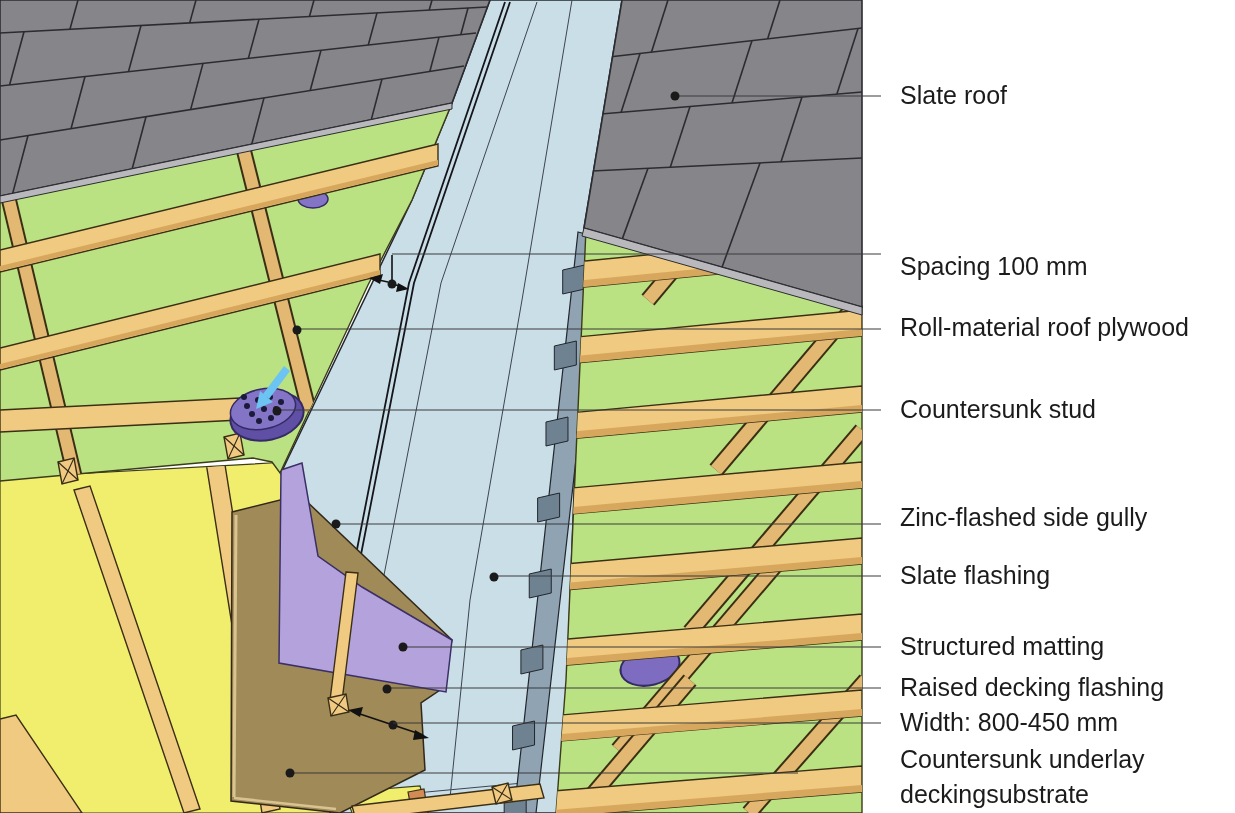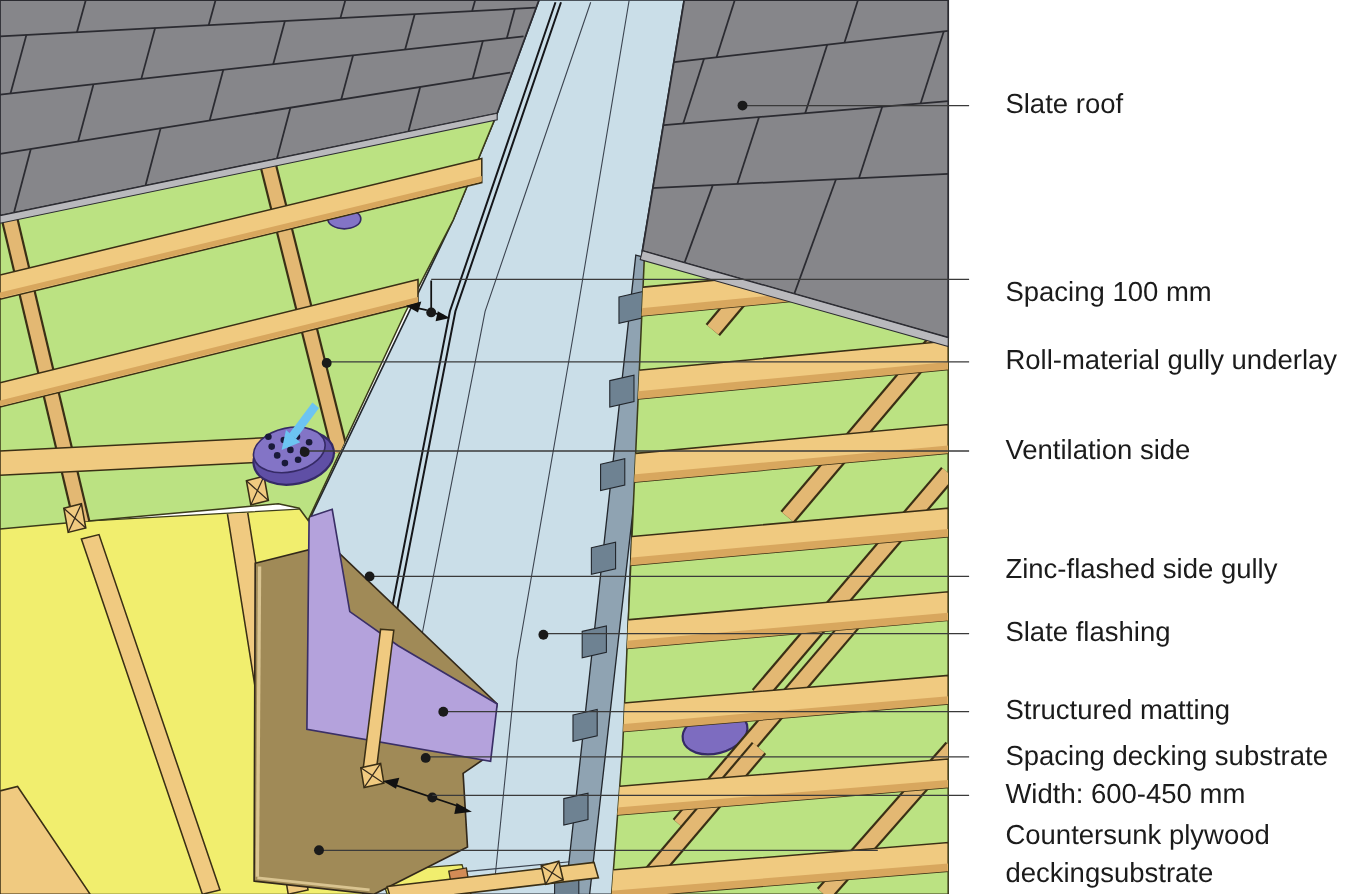--- a/index.html
+++ b/index.html
@@ -1,20 +1,20 @@
 <!DOCTYPE html>
 <html style="--slate: #86868a; --slate_edge: #b9b9bd; --underlay_green: #bbe282; --deck_yellow: #f1ee6e; --batten_wood: #f0ca80; --batten_side: #d8a75e; --counter_batten: #e3b873; --zinc_blue: #cadee8; --gully_strip: #8fa3b2; --batten_end: #6e8292; --matting_purple: #b4a2dc; --plywood_brown: #a08a57; --stud_purple: #8374c6; --arrow_blue: #6cc4f2; --orange_rafter: #d28b56;"><head>
 <meta charset="utf-8">
 <style>
   html,body{margin:0;padding:0;background:#fff;}
   #stage{position:relative;width:1235px;height:813px;background:#fff;overflow:hidden;
          font-family:"Liberation Sans",sans-serif;}
   #drawing{position:absolute;left:0;top:0;}
   .label{position:absolute;left:900px;font-size:25px;line-height:30px;color:#1b1b1b;
-         white-space:nowrap;margin-left:14px;}
+         white-space:nowrap;}
   .label.wrap{white-space:normal;width:300px;line-height:35px;}
   
   .slate{fill:var(--slate,#86868a);stroke:#2b2b31;stroke-width:1.6;}
   .slate-edge{fill:var(--slate_edge,#b9b9bd);stroke:#2b2b31;stroke-width:1;}
   .green{fill:var(--underlay_green,#bbe282);stroke:#3b3b1a;stroke-width:1.4;}
   .yellow{fill:var(--deck_yellow,#f1ee6e);stroke:#3b3b1a;stroke-width:1.2;}
   .blue{fill:var(--zinc_blue,#cadee8);stroke:#22262c;stroke-width:1.5;}
   .strip{fill:var(--gully_strip,#8fa3b2);stroke:#22262c;stroke-width:1.2;}
   .purple{fill:var(--matting_purple,#b4a2dc);stroke:#3a2f66;stroke-width:1.5;}
   .brown{fill:var(--plywood_brown,#a08a57);stroke:#32281a;stroke-width:1.5;}
@@ -280,23 +280,23 @@
         <circle cx="387" cy="689" r="4.5" class="dot"></circle>
         <line x1="393" y1="723" x2="881" y2="723" class="leader"></line>
         <line x1="290" y1="773" x2="798" y2="773" class="leader"></line>
         <circle cx="290" cy="773" r="4.5" class="dot"></circle>
       </g>
 </svg>
 
 <div>
   <div class="label" style="top:80px">Slate roof</div>
   <div class="label" style="top:251px">Spacing 100 mm</div>
-  <div class="label" style="top:312px">Roll-material gully underlay</div>
-  <div class="label" style="top:394px">Ventilation side</div>
+  <div class="label" style="top:312px">Roll-material roof plywood</div>
+  <div class="label" style="top:394px">Countersunk stud</div>
   <div class="label" style="top:502px">Zinc-flashed side gully</div>
   <div class="label" style="top:560px">Slate flashing</div>
   <div class="label" style="top:631px">Structured matting</div>
-  <div class="label" style="top:672px">Spacing decking substrate</div>
-  <div class="label" style="top:707px">Width: 600-450 mm</div>
-  <div class="label wrap" style="top:742px">Countersunk plywood deckingsubstrate</div>
+  <div class="label" style="top:672px">Raised decking flashing</div>
+  <div class="label" style="top:707px">Width: 800-450 mm</div>
+  <div class="label wrap" style="top:742px">Countersunk underlay deckingsubstrate</div>
 </div>
 
 </div>
 
 </body></html>

